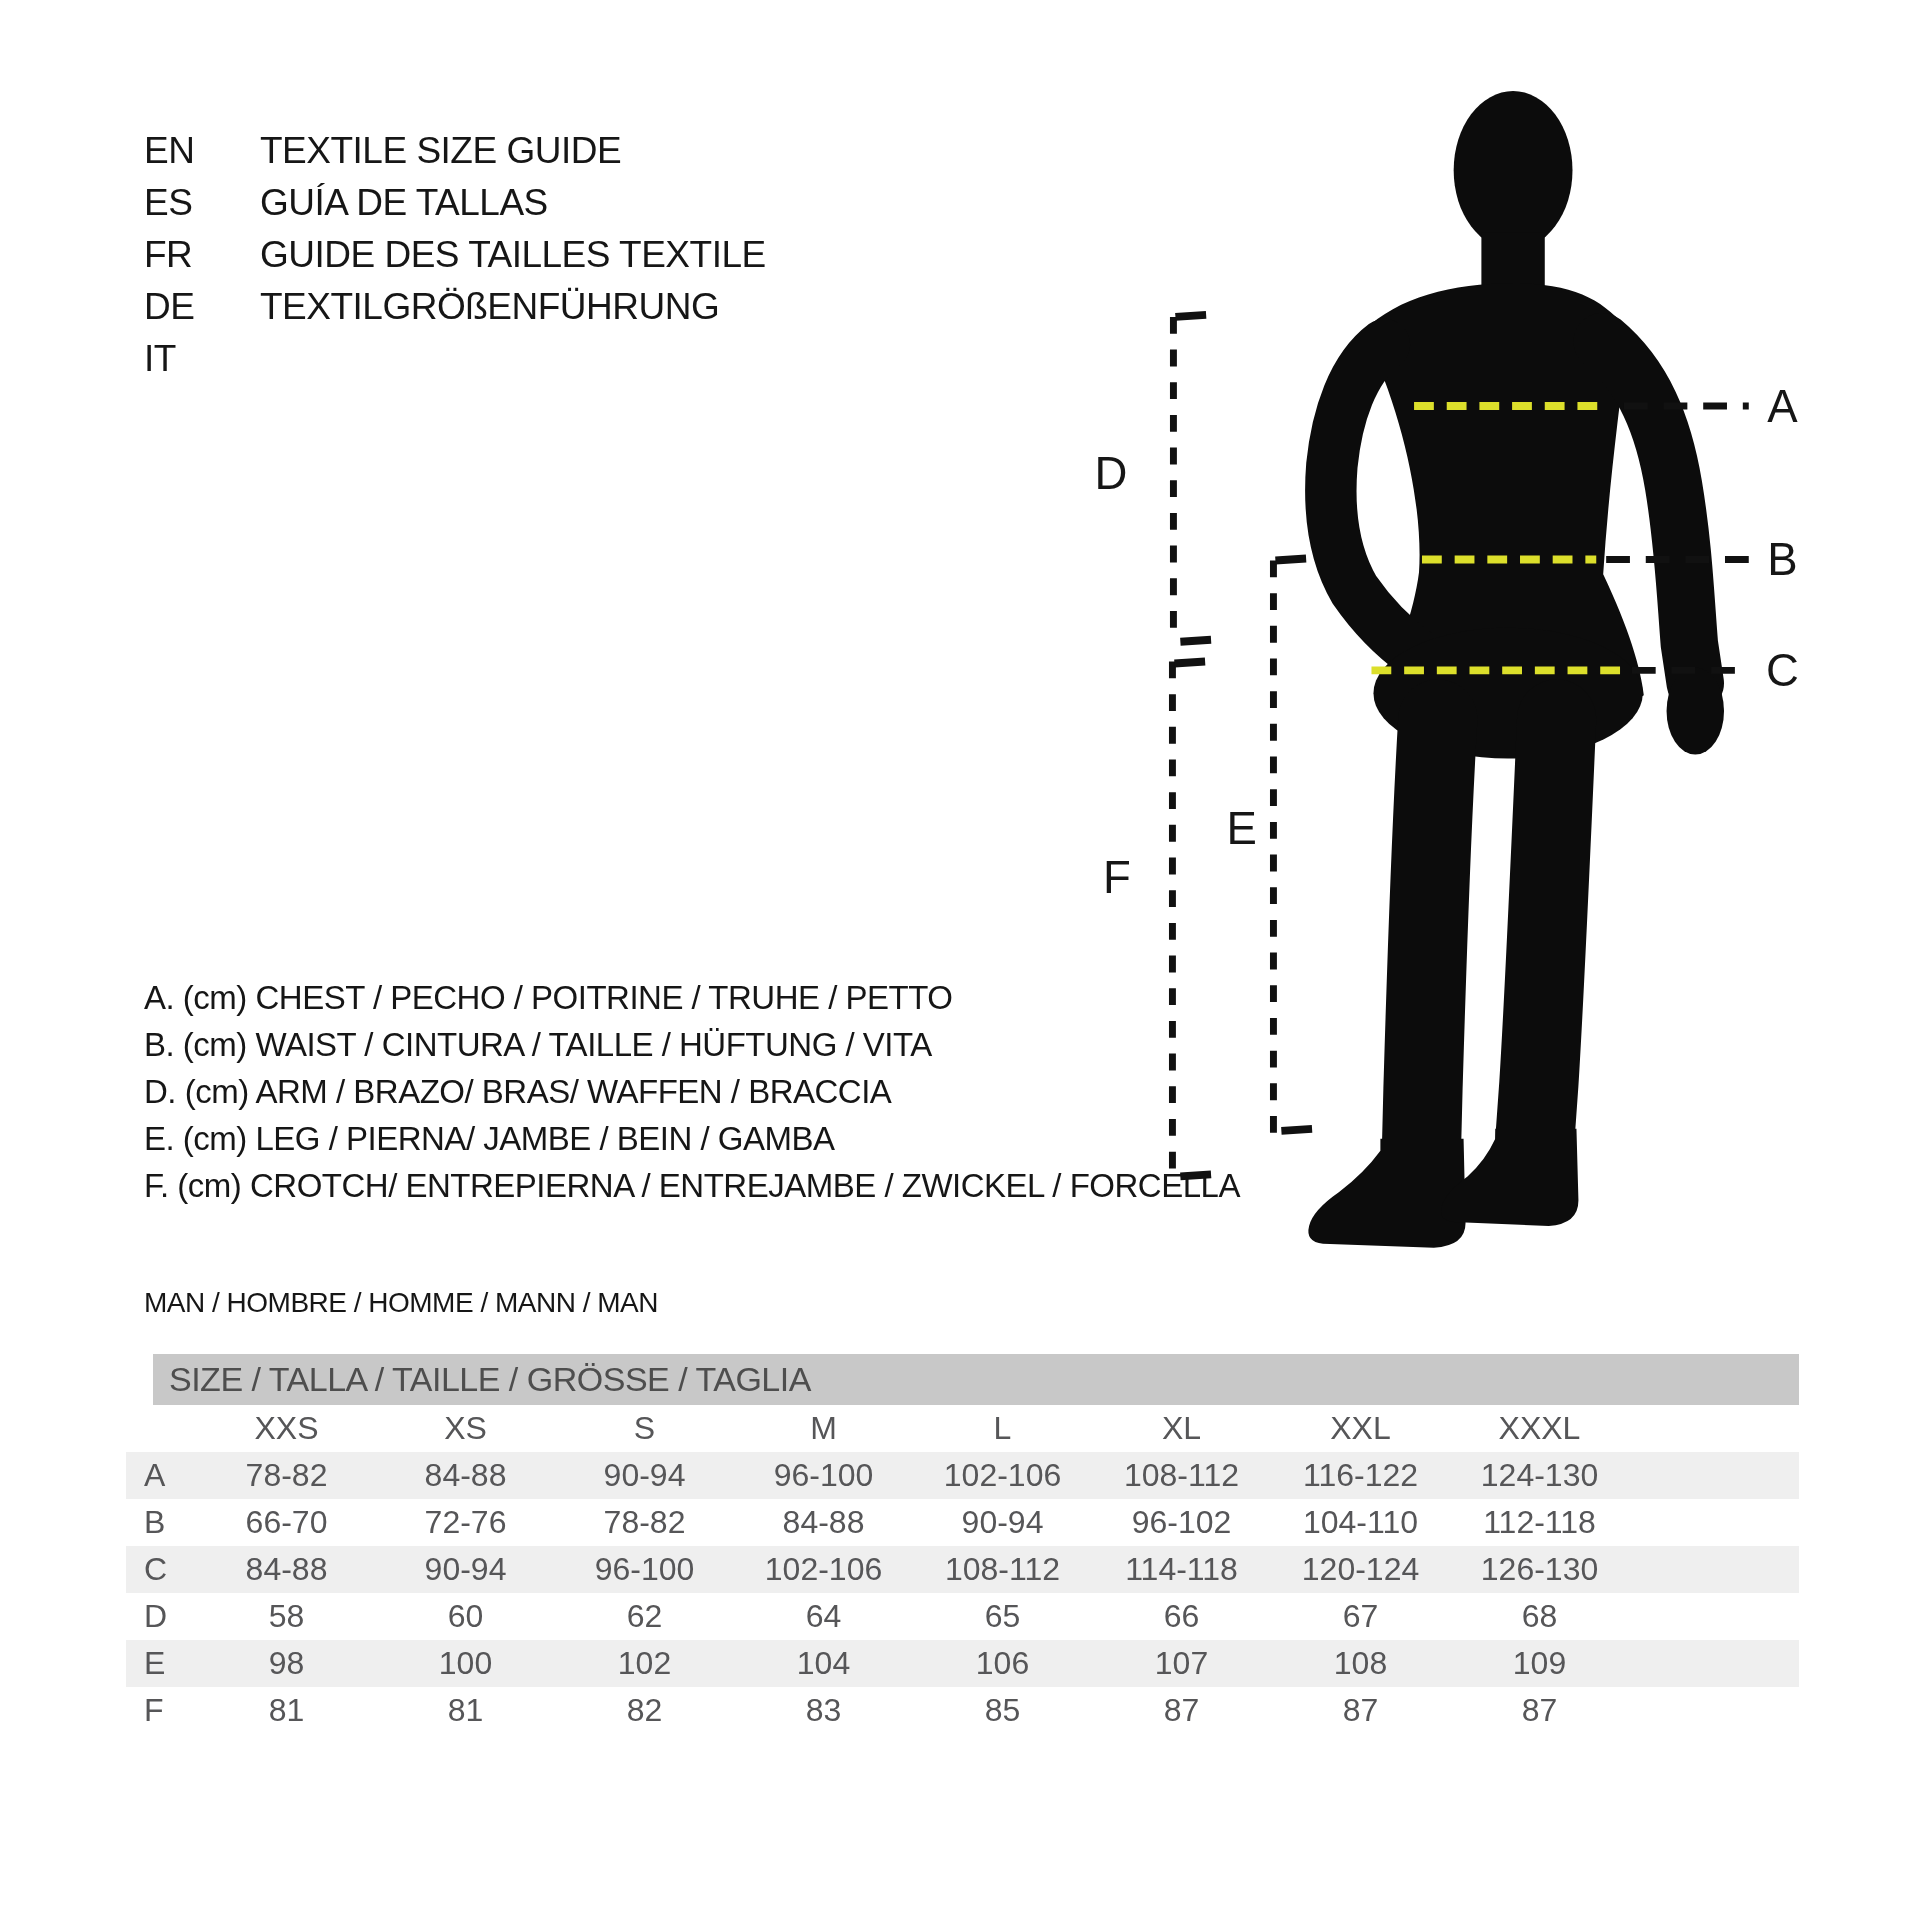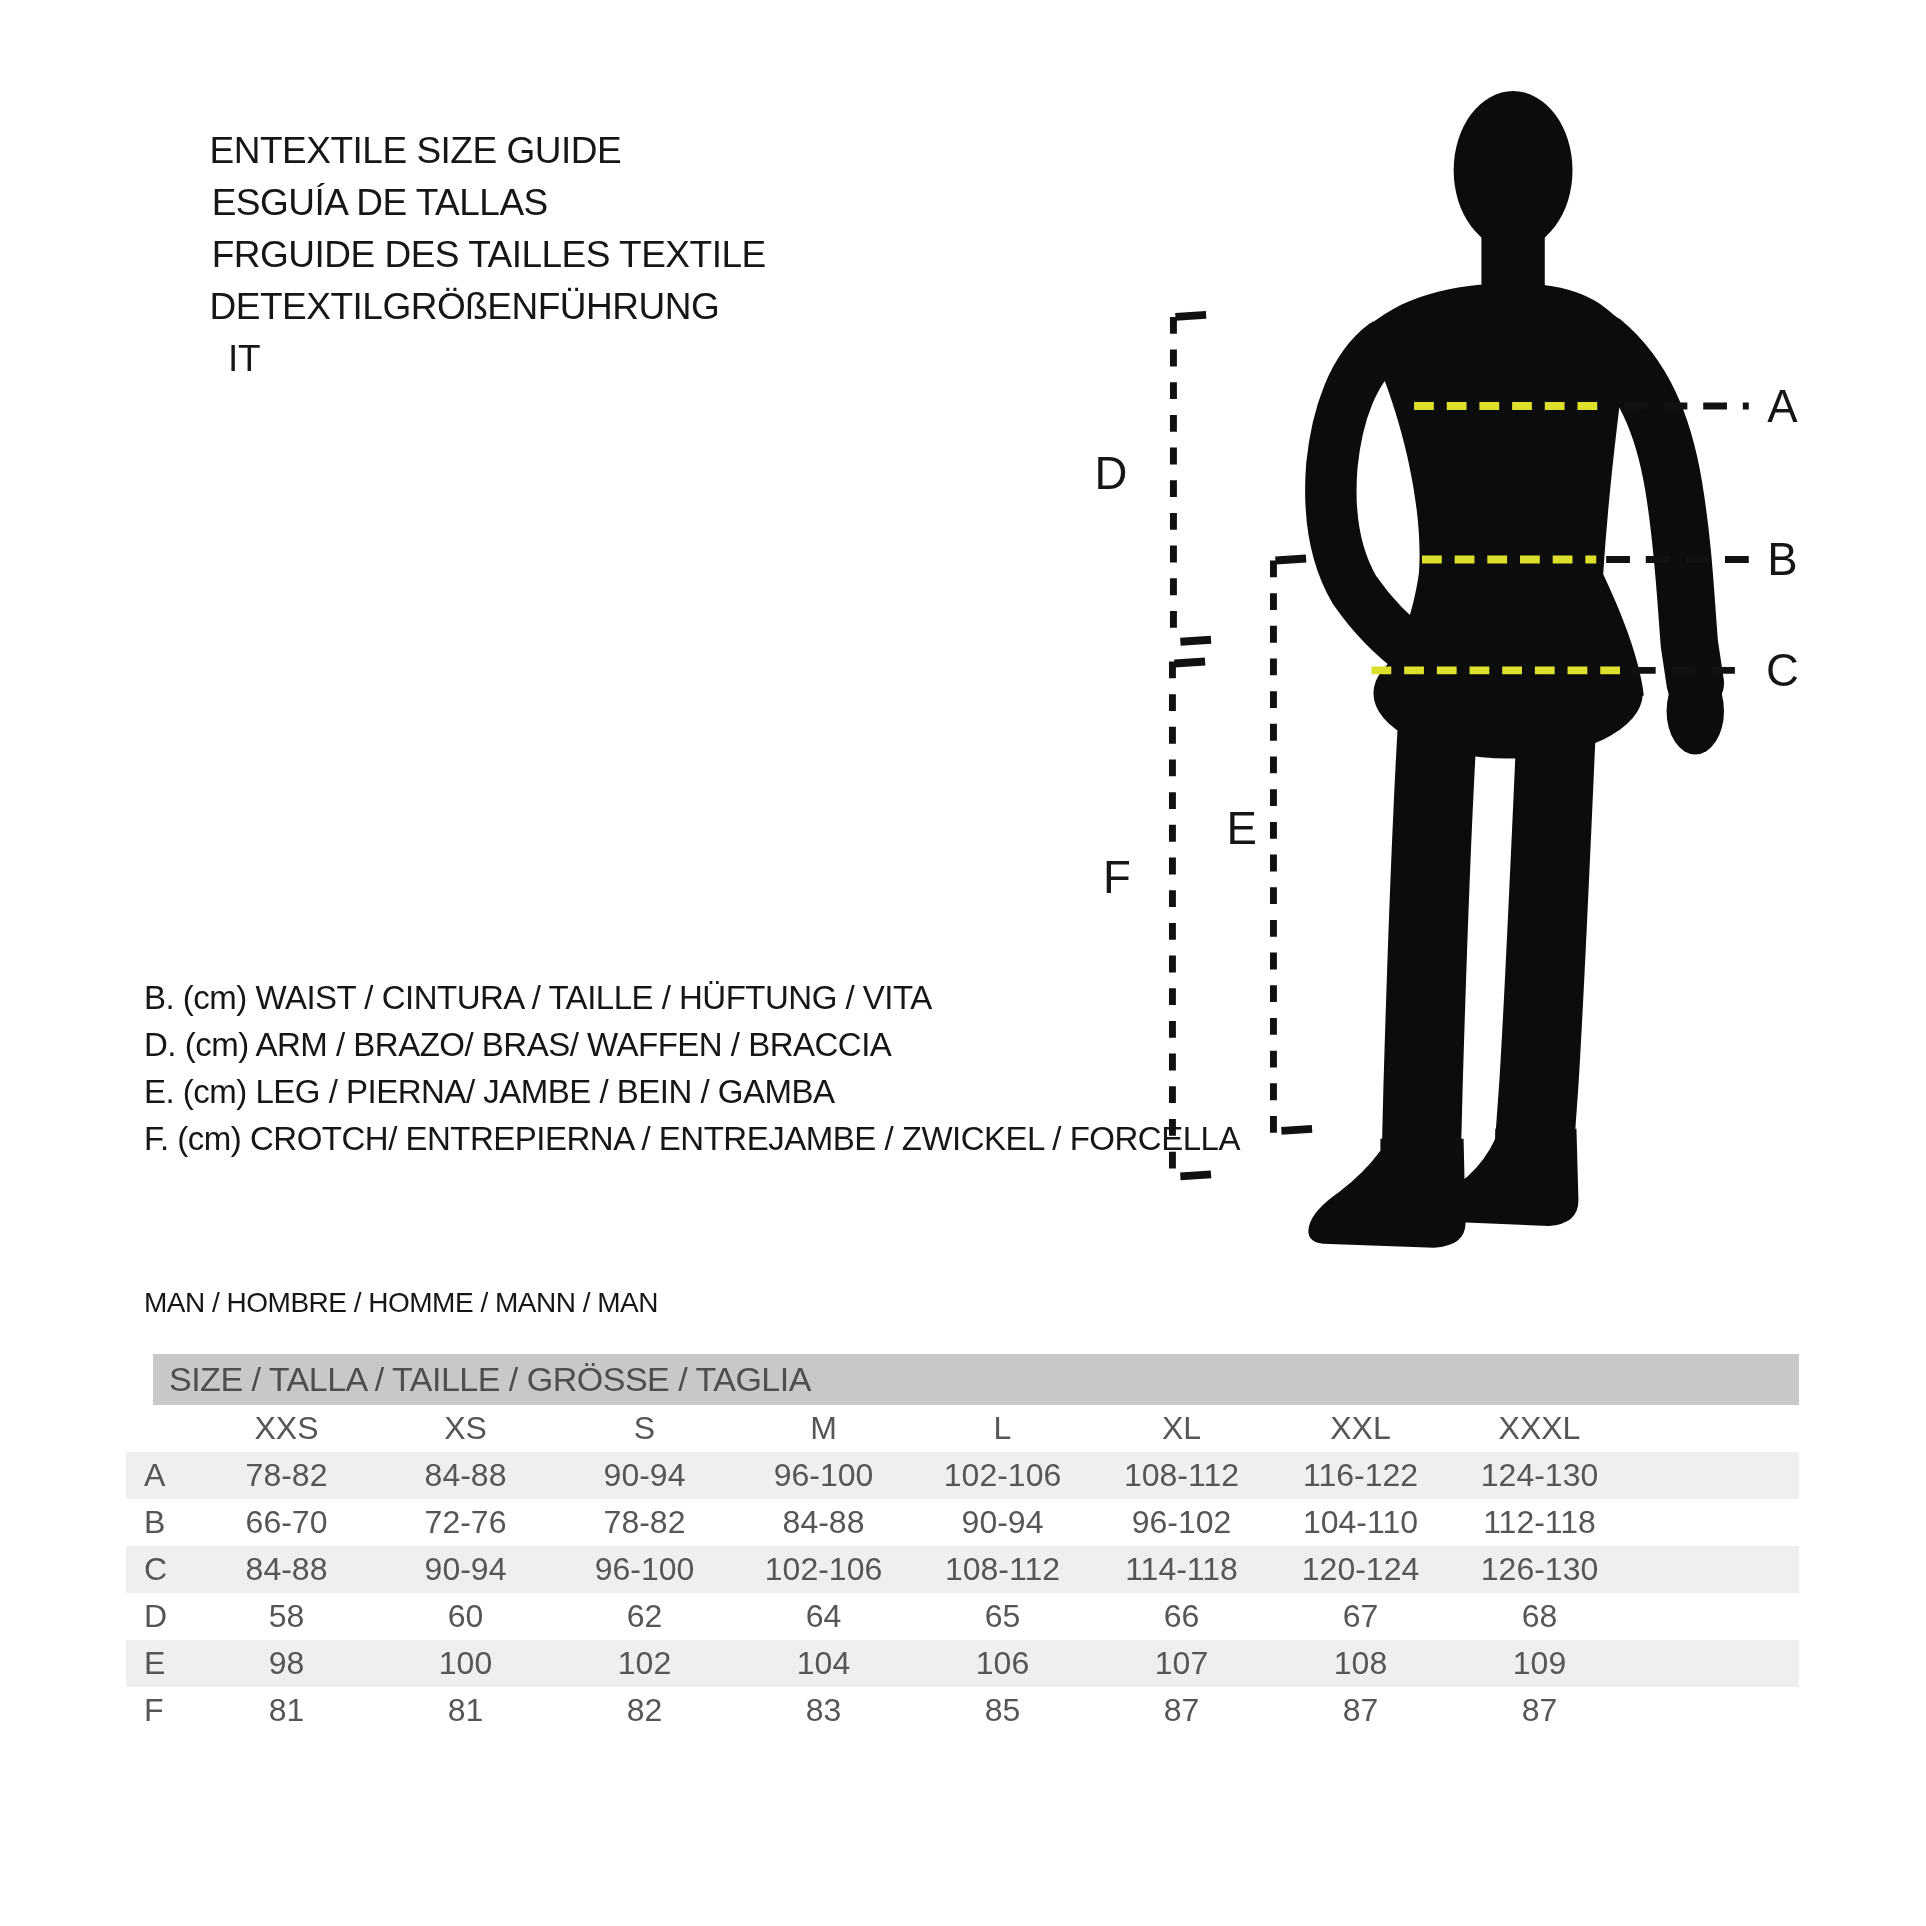--- a/index.html
+++ b/index.html
@@ -3,21 +3,21 @@
 <meta charset="utf-8">
 <style>
   html,body{margin:0;padding:0;background:#ffffff;}
   .page{
     position:relative;width:1927px;height:1927px;background:#ffffff;overflow:hidden;
     font-family:"Liberation Sans", sans-serif;color:#161616;
   }
   
   .lang-block{position:absolute;left:144px;top:125px;}
   .lang-row{display:flex;height:52px;line-height:52px;font-size:37px;letter-spacing:-0.5px;}
-  .lang-code{width:116px;flex:0 0 116px;text-align:right;}
+  .lang-code{width:116px;flex:0 0 116px;}
   .lang-title{white-space:nowrap;}
   
   .legend-block{position:absolute;left:144px;top:974px;}
   .legend-row{height:47px;line-height:47px;font-size:33px;letter-spacing:-0.5px;white-space:nowrap;}
   
   .man-label{position:absolute;left:144px;top:1287px;font-size:28px;letter-spacing:-0.5px;}
   
   .size-table{position:absolute;left:126px;top:1354px;width:1673px;}
   .table-band{
     height:51px;line-height:51px;background:#c8c8c8;color:#4e4e4e;
@@ -52,20 +52,21 @@
       <div class="lang-row">
         <div class="lang-code">DE</div>
         <div class="lang-title">TEXTILGRÖßENFÜHRUNG</div>
       </div>
       <div class="lang-row">
         <div class="lang-code">IT</div>
       </div>
     </div>
 
   <div class="legend-block" id="legendBlock">
+      <div class="legend-row">A. (cm) CHEST / PECHO / POITRINE / TRUHE / PETTO</div>
       <div class="legend-row">B. (cm) WAIST / CINTURA / TAILLE / HÜFTUNG / VITA</div>
       <div class="legend-row">D. (cm) ARM / BRAZO/ BRAS/ WAFFEN / BRACCIA</div>
       <div class="legend-row">E. (cm) LEG / PIERNA/ JAMBE / BEIN / GAMBA</div>
       <div class="legend-row">F. (cm) CROTCH/ ENTREPIERNA / ENTREJAMBE / ZWICKEL / FORCELLA</div>
     </div>
 
   <div class="man-label">MAN / HOMBRE / HOMME / MANN / MAN</div>
 
   <div class="size-table">
     <div class="table-band">SIZE / TALLA / TAILLE / GRÖSSE / TAGLIA</div>

